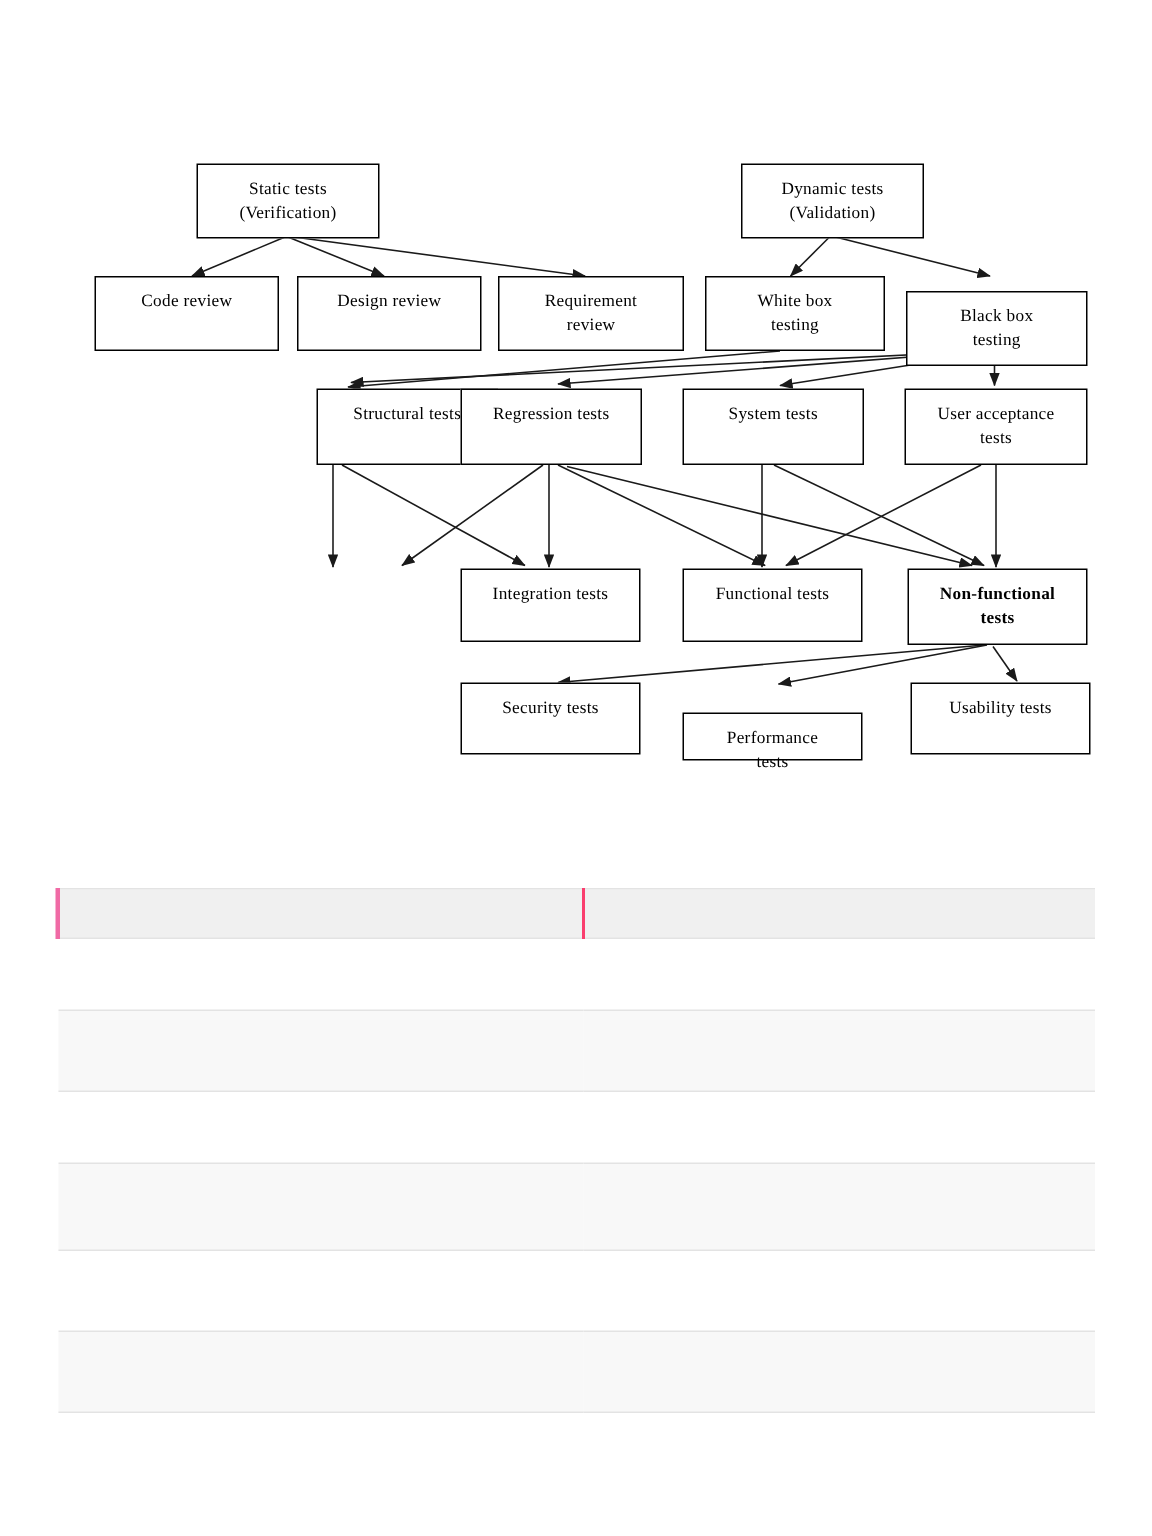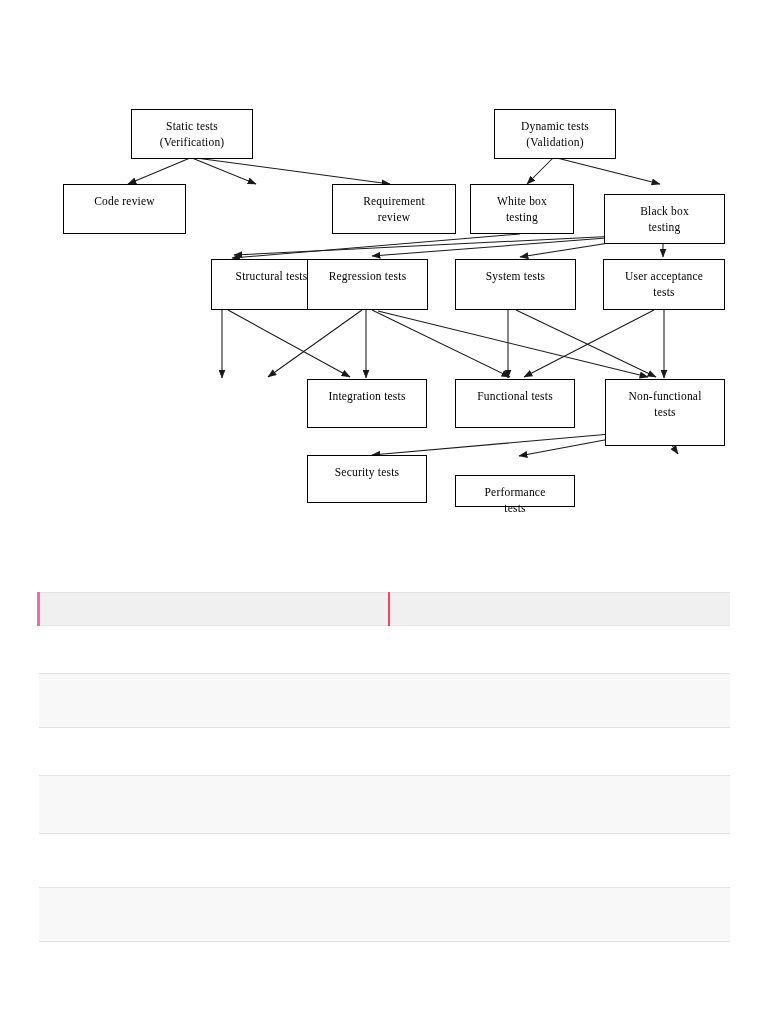--- a/index.html
+++ b/index.html
@@ -154,25 +154,28 @@
 (Verification)</span>
   </div>
   <div class="node top-aligned" style="left:494px; top:109px; width:122px; height:50px;">
     <span class="node-label">Dynamic tests
 (Validation)</span>
   </div>
 
   <div class="node top-aligned" style="left:63px; top:184px; width:123px; height:50px;">
     <span class="node-label">Code review</span>
   </div>
+  <div class="node top-aligned" style="left:198px; top:184px; width:123px; height:50px;">
+    <span class="node-label">Design review</span>
+  </div>
   <div class="node top-aligned" style="left:332px; top:184px; width:124px; height:50px;">
     <span class="node-label">Requirement
 review</span>
   </div>
-  <div class="node top-aligned" style="left:470px; top:184px; width:104px; height:50px;">
+  <div class="node top-aligned" style="left:470px; top:184px; width:120px; height:50px;">
     <span class="node-label">White box
 testing</span>
   </div>
   <div class="node top-aligned" style="left:604px; top:184px; width:121px; height:50px;margin-top:10px;">
     <span class="node-label">Black box
 testing</span>
   </div>
 
   <div class="node top-aligned" style="left:167px; top:259px; width:121px; height:51px;margin-left:44px;">
     <span class="node-label">Structural tests</span>
@@ -187,31 +190,34 @@
     <span class="node-label">User acceptance
 tests</span>
   </div>
 
   <div class="node top-aligned" style="left:307px; top:379px; width:120px; height:49px;">
     <span class="node-label">Integration tests</span>
   </div>
   <div class="node top-aligned" style="left:455px; top:379px; width:120px; height:49px;">
     <span class="node-label">Functional tests</span>
   </div>
-  <div class="node top-aligned" style="left:605px; top:379px; width:120px; height:67px;">
+  <div class="node top-aligned" style="left:605px; top:379px; width:120px; height:51px;font-weight:bold;">
     <span class="node-label">Non-functional
 tests</span>
   </div>
 
   <div class="node top-aligned" style="left:307px; top:455px; width:120px; height:48px;">
     <span class="node-label">Security tests</span>
   </div>
   <div class="node top-aligned" style="left:455px; top:455px; width:120px; height:32px;margin-top:20px;">
     <span class="node-label">Performance
 tests</span>
+  </div>
+  <div class="node top-aligned" style="left:607px; top:455px; width:120px; height:48px;">
+    <span class="node-label">Usability tests</span>
   </div>
 </div>
 
 <table id="content-table">
   <thead>
     <tr>
       <th class="col-a" style="width:350px;"></th>
       <th class="col-b"></th>
     </tr>
   </thead>

